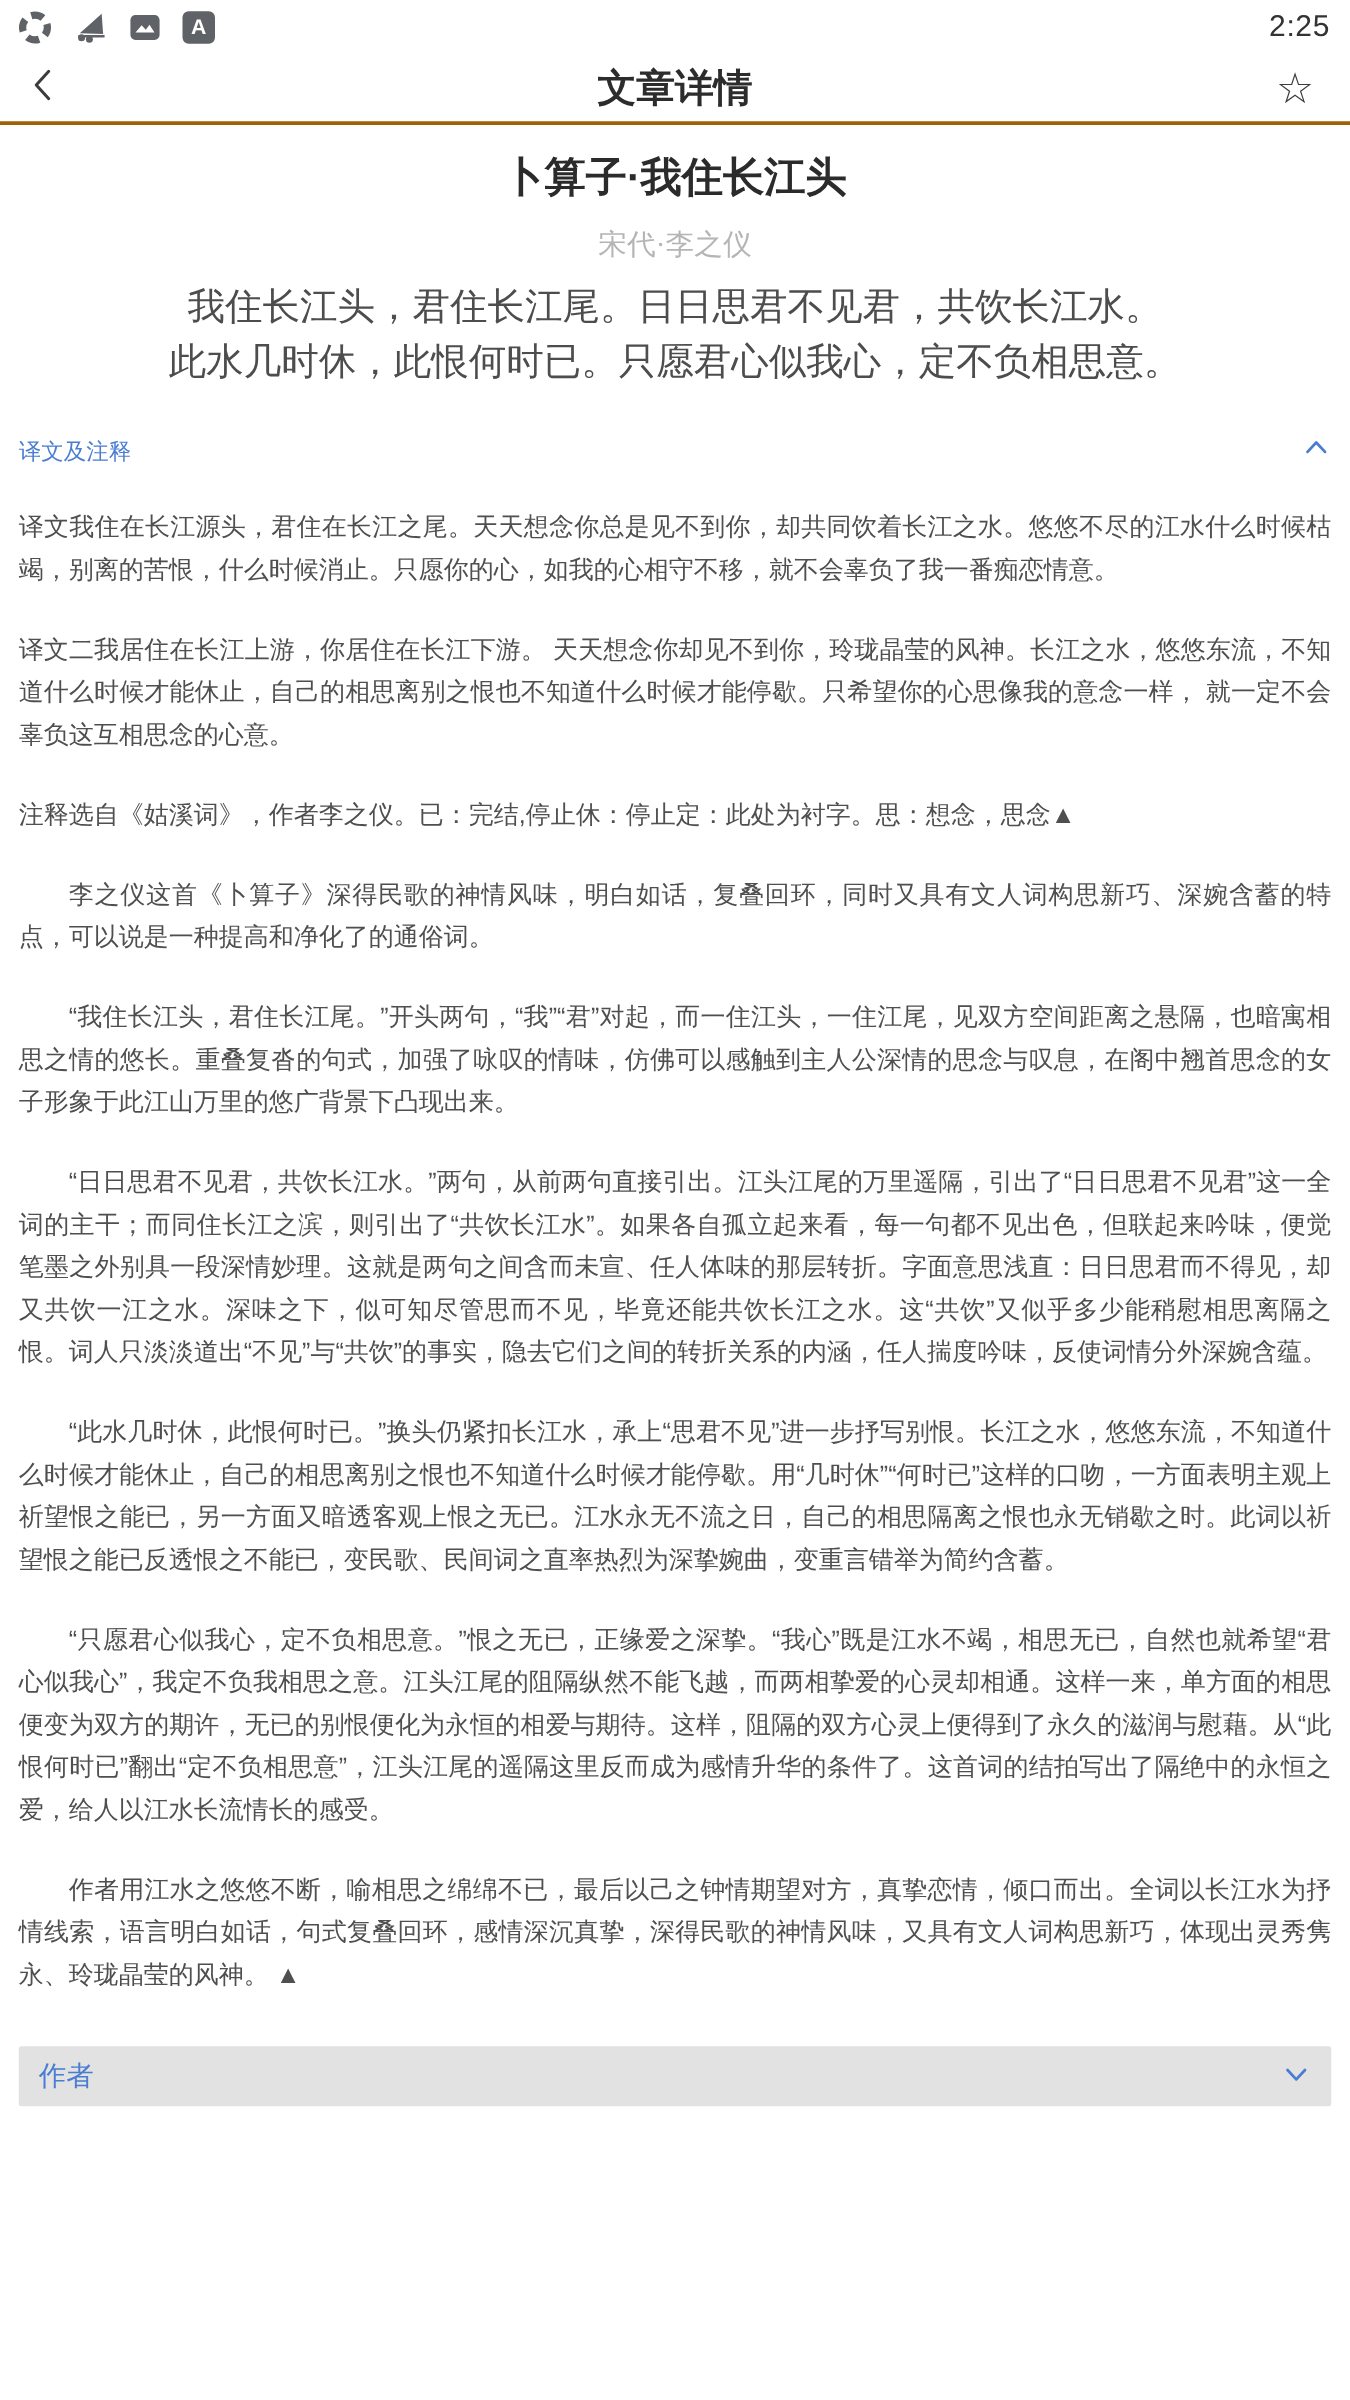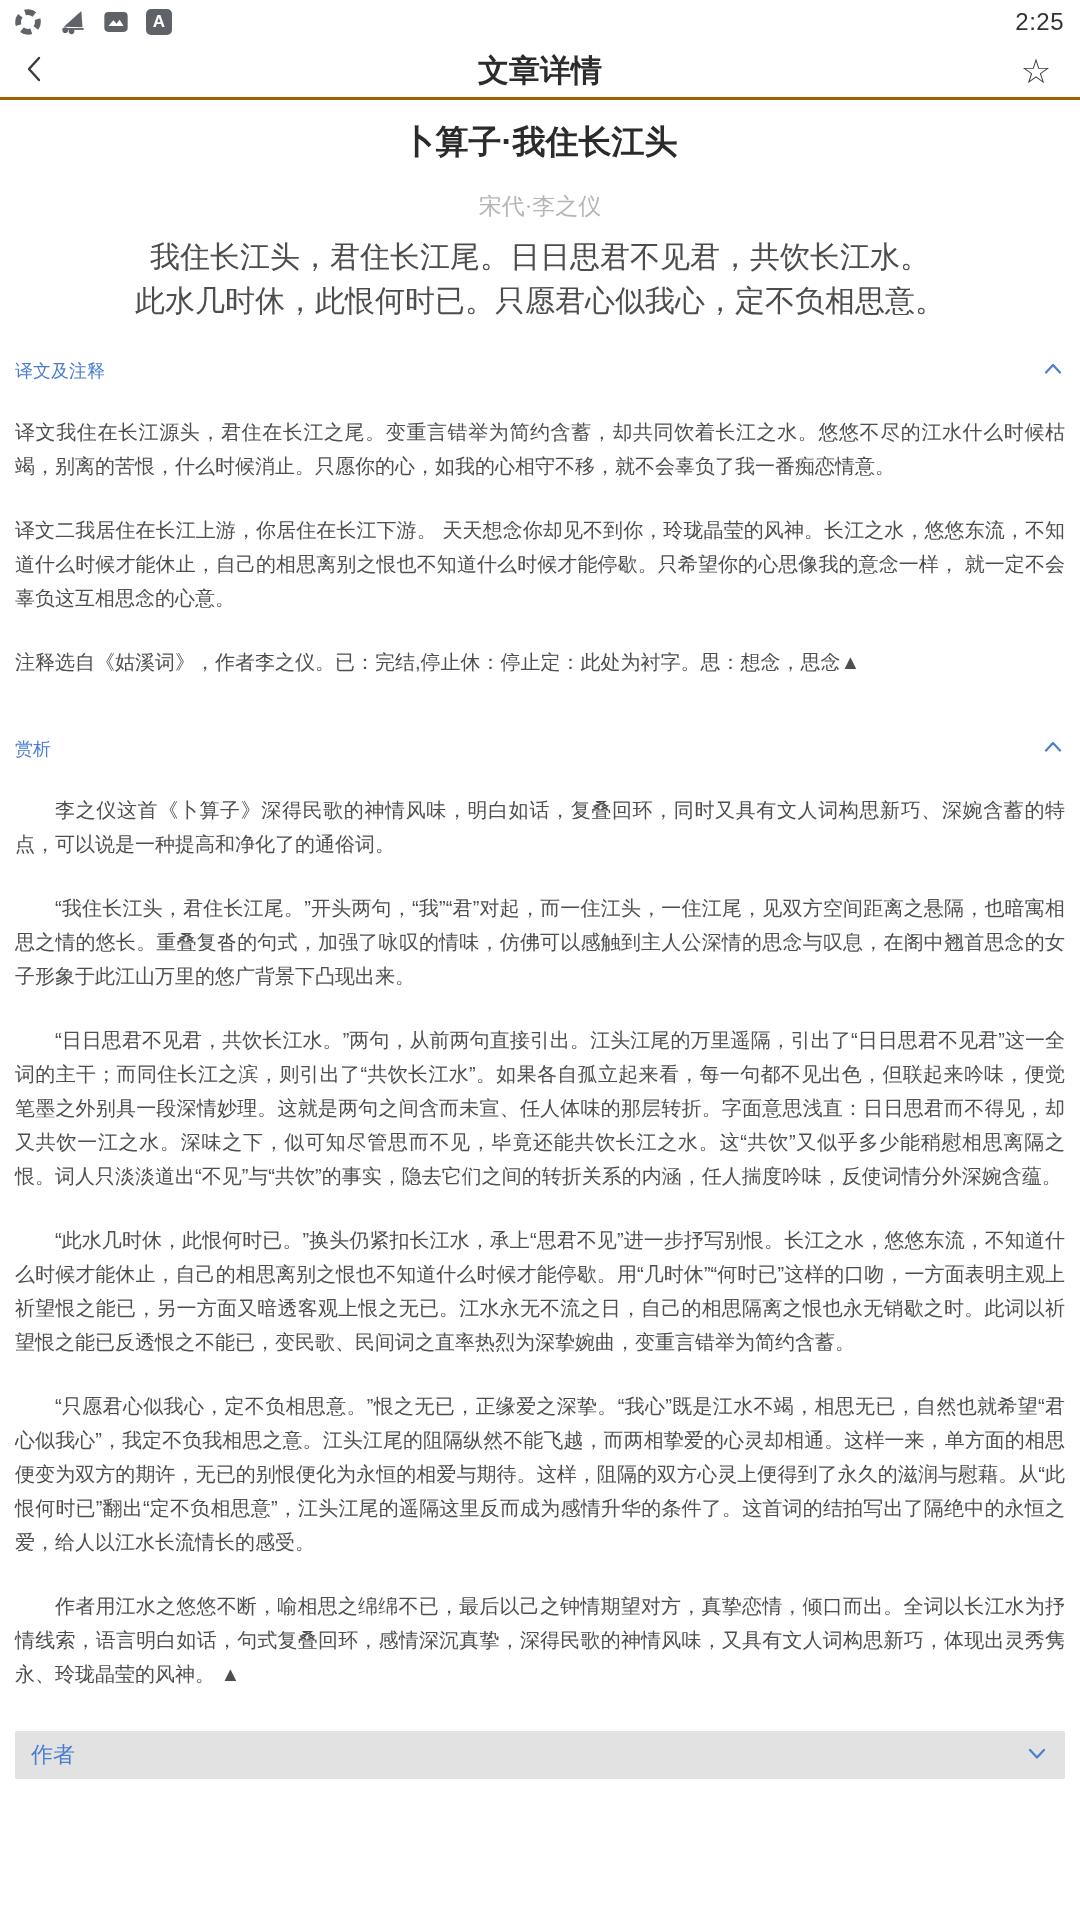--- a/index.html
+++ b/index.html
@@ -21,21 +21,21 @@
   .appbar { height: 56px; display: flex; align-items: center; padding: 0 22px; border-bottom: 3px solid #a16207; position: relative; }
   .back-button { width: 40px; height: 40px; display: flex; align-items: center; justify-content: flex-start; cursor: pointer; }
   .appbar-title { position: absolute; left: 0; right: 0; text-align: center; font-size: 31px; font-weight: bold; color: #2c2c2c; pointer-events: none; }
   .fav-button { margin-left: auto; width: 44px; height: 44px; display: flex; align-items: center; justify-content: center; cursor: pointer; }
   .star-glyph { font-size: 34px; color: #3c3c3c; line-height: 1; }
 
   
   .content { padding: 0 15px; flex: 1; }
 
   .poem-title  { margin-top: 20px; text-align: center; font-size: 33px; font-weight: bold; color: #2b2b2b; }
-  .poem-author { margin-top: 26px; text-align: center; font-size: 23px; color: #b5b5b5; font-family: Liberation Serif, serif; }
+  .poem-author { margin-top: 15px; text-align: center; font-size: 23px; color: #b5b5b5; font-family: Liberation Serif, serif; }
   .poem-lines  { margin-top: 13px; text-align: center; font-size: 30px; color: #4d4d4d; line-height: 44px; }
 
   .sec-header { display: flex; align-items: center; justify-content: space-between; cursor: pointer; }
   .sec-header.translation { margin-top: 34px; }
   .sec-header.appreciation { margin-top: 56px; }
   .sec-title { font-size: 18px; color: #4a7dd2; }
   .chev { width: 24px; height: 24px; }
 
   p.body { margin-top: 30px; font-size: 20px; line-height: 34px; color: #4f4f4f; text-align: justify; }
   p.body.indent { text-indent: 2em; }
@@ -99,32 +99,24 @@
     </div>
 
     <div class="sec-header translation">
       <span class="sec-title">译文及注释</span>
       <span>
         <svg class="chev" viewBox="0 0 24 24" fill="none">
           <path d="M5 15.5 L12 8 L19 15.5" stroke="#4a7dd2" stroke-width="2.2" stroke-linecap="round" stroke-linejoin="round"></path>
         </svg>
       </span>
     </div>
-    <p class="body">译文我住在长江源头，君住在长江之尾。变重言错举为简约含蓄，却共同饮着长江之水。悠悠不尽的江水什么时候枯竭，别离的苦恨，什么时候消止。只愿你的心，如我的心相守不移，就不会辜负了我一番痴恋情意。</p>
+    <p class="body">译文我住在长江源头，君住在长江之尾。天天想念你总是见不到你，却共同饮着长江之水。悠悠不尽的江水什么时候枯竭，别离的苦恨，什么时候消止。只愿你的心，如我的心相守不移，就不会辜负了我一番痴恋情意。</p>
     <p class="body">译文二我居住在长江上游，你居住在长江下游。 天天想念你却见不到你，玲珑晶莹的风神。长江之水，悠悠东流，不知道什么时候才能休止，自己的相思离别之恨也不知道什么时候才能停歇。只希望你的心思像我的意念一样， 就一定不会辜负这互相思念的心意。</p>
     <p class="body">注释选自《姑溪词》，作者李之仪。已：完结,停止休：停止定：此处为衬字。思：想念，思念▲</p>
 
-    <div class="sec-header appreciation">
-      <span class="sec-title">赏析</span>
-      <span>
-        <svg class="chev" viewBox="0 0 24 24" fill="none">
-          <path d="M5 15.5 L12 8 L19 15.5" stroke="#4a7dd2" stroke-width="2.2" stroke-linecap="round" stroke-linejoin="round"></path>
-        </svg>
-      </span>
-    </div>
     <p class="body indent">李之仪这首《卜算子》深得民歌的神情风味，明白如话，复叠回环，同时又具有文人词构思新巧、深婉含蓄的特点，可以说是一种提高和净化了的通俗词。</p>
     <p class="body indent">“我住长江头，君住长江尾。”开头两句，“我”“君”对起，而一住江头，一住江尾，见双方空间距离之悬隔，也暗寓相思之情的悠长。重叠复沓的句式，加强了咏叹的情味，仿佛可以感触到主人公深情的思念与叹息，在阁中翘首思念的女子形象于此江山万里的悠广背景下凸现出来。</p>
     <p class="body indent">“日日思君不见君，共饮长江水。”两句，从前两句直接引出。江头江尾的万里遥隔，引出了“日日思君不见君”这一全词的主干；而同住长江之滨，则引出了“共饮长江水”。如果各自孤立起来看，每一句都不见出色，但联起来吟味，便觉笔墨之外别具一段深情妙理。这就是两句之间含而未宣、任人体味的那层转折。字面意思浅直：日日思君而不得见，却又共饮一江之水。深味之下，似可知尽管思而不见，毕竟还能共饮长江之水。这“共饮”又似乎多少能稍慰相思离隔之恨。词人只淡淡道出“不见”与“共饮”的事实，隐去它们之间的转折关系的内涵，任人揣度吟味，反使词情分外深婉含蕴。</p>
     <p class="body indent">“此水几时休，此恨何时已。”换头仍紧扣长江水，承上“思君不见”进一步抒写别恨。长江之水，悠悠东流，不知道什么时候才能休止，自己的相思离别之恨也不知道什么时候才能停歇。用“几时休”“何时已”这样的口吻，一方面表明主观上祈望恨之能已，另一方面又暗透客观上恨之无已。江水永无不流之日，自己的相思隔离之恨也永无销歇之时。此词以祈望恨之能已反透恨之不能已，变民歌、民间词之直率热烈为深挚婉曲，变重言错举为简约含蓄。</p>
     <p class="body indent">“只愿君心似我心，定不负相思意。”恨之无已，正缘爱之深挚。“我心”既是江水不竭，相思无已，自然也就希望“君心似我心”，我定不负我相思之意。江头江尾的阻隔纵然不能飞越，而两相挚爱的心灵却相通。这样一来，单方面的相思便变为双方的期许，无已的别恨便化为永恒的相爱与期待。这样，阻隔的双方心灵上便得到了永久的滋润与慰藉。从“此恨何时已”翻出“定不负相思意”，江头江尾的遥隔这里反而成为感情升华的条件了。这首词的结拍写出了隔绝中的永恒之爱，给人以江水长流情长的感受。</p>
     <p class="body indent">作者用江水之悠悠不断，喻相思之绵绵不已，最后以己之钟情期望对方，真挚恋情，倾口而出。全词以长江水为抒情线索，语言明白如话，句式复叠回环，感情深沉真挚，深得民歌的神情风味，又具有文人词构思新巧，体现出灵秀隽永、玲珑晶莹的风神。 ▲</p>
 
     <div class="author-band">
       <span class="sec-title">作者</span>
       <span>

